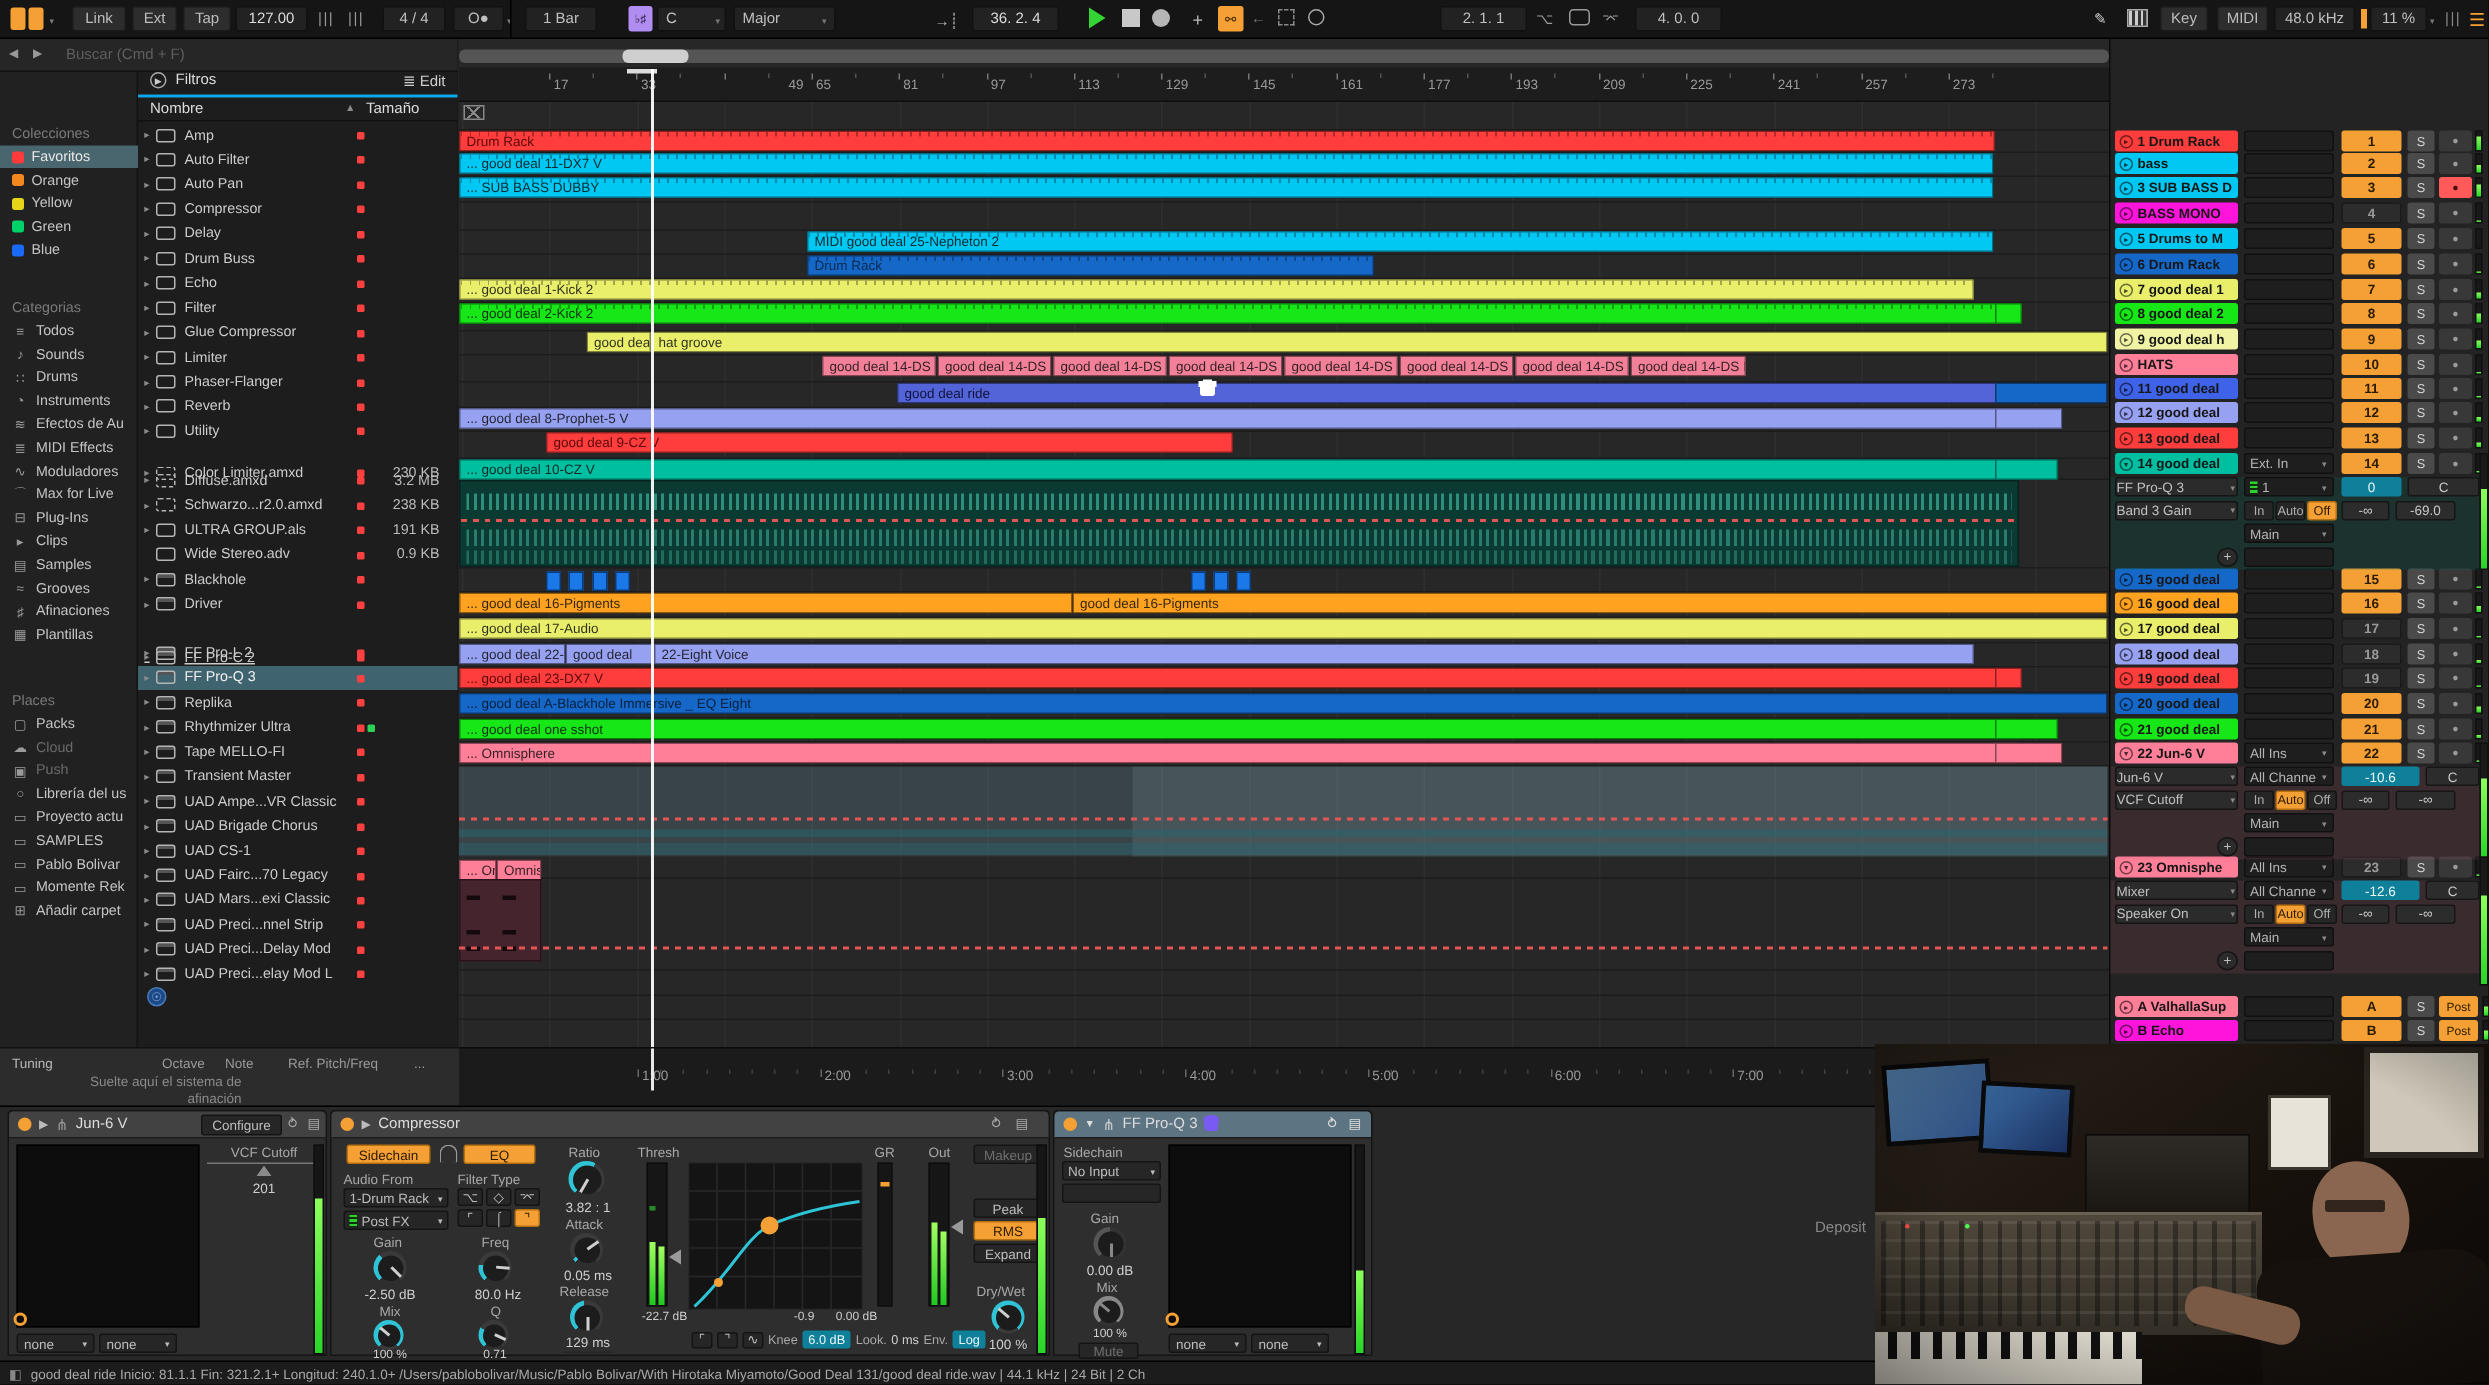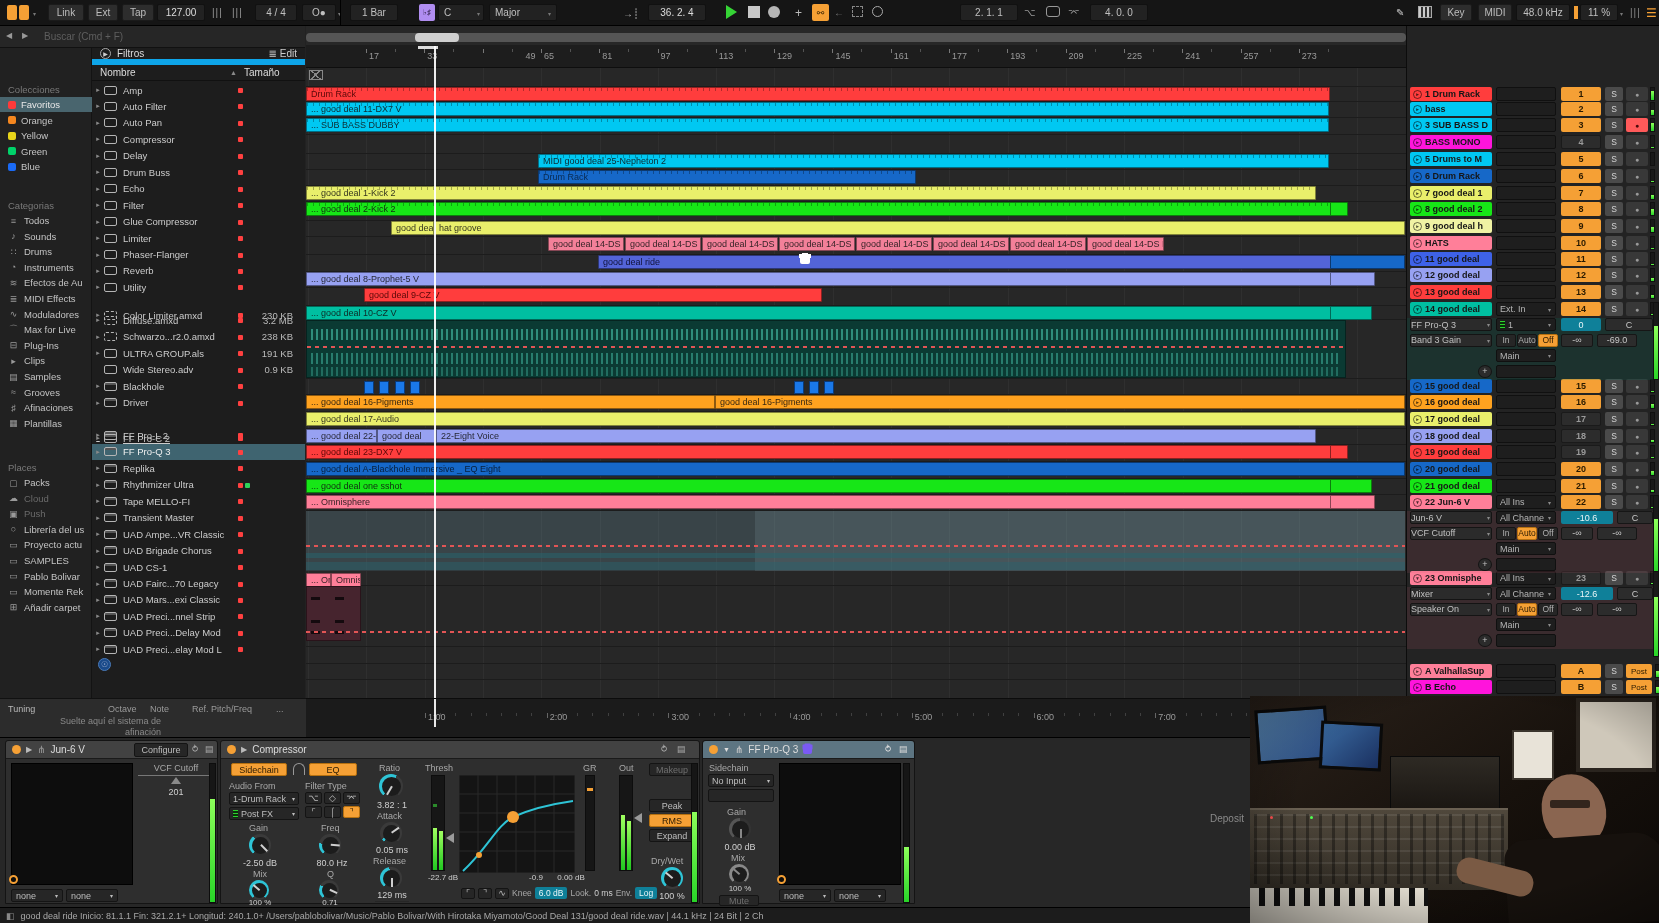--- a/index.html
+++ b/index.html
@@ -284,21 +284,21 @@
         <div class="side-item" style="top: 536.2px;">
           <div class="cicon">▭</div>
           <span>Momente Rek</span>
         </div>
         <div class="side-item" style="top: 551.8px;">
           <div class="cicon">⊞</div>
           <span>Añadir carpet</span>
         </div>
       </div>
     <div id="filecol">
-      <div class="abs" style="left:0;top:0;width:213px;height:17px;border-bottom:6px solid #0ea5e9;display:flex;align-items:flex-start">
+      <div class="abs" style="left:0;top:0;width:213px;height:17px;border-bottom:2px solid #0ea5e9;display:flex;align-items:flex-start">
         <span style="margin-left:8px;width:11px;height:11px;border:1px solid #aaa;border-radius:50%;display:inline-flex;align-items:center;justify-content:center;font-size:6px;color:#ccc">▶</span>
         <span style="margin-left:6px;color:#ddd">Filtros</span>
         <span style="position:absolute;right:8px;color:#ccc">≣ <span>Edit</span></span>
       </div>
       <div class="abs" style="left:0;top:17px;width:213px;height:16px;border-bottom:1px solid #111;color:#ddd;display:flex;align-items:center">
         <span style="margin-left:8px">Nombre</span>
         <span style="position:absolute;left:138px;color:#8a8a8a;font-size:7px">▲</span>
         <span style="position:absolute;left:152px">Tamaño</span>
       </div>
       <div id="filelist" class="abs" style="left:0;top:34px;width:213px;height:600px">

